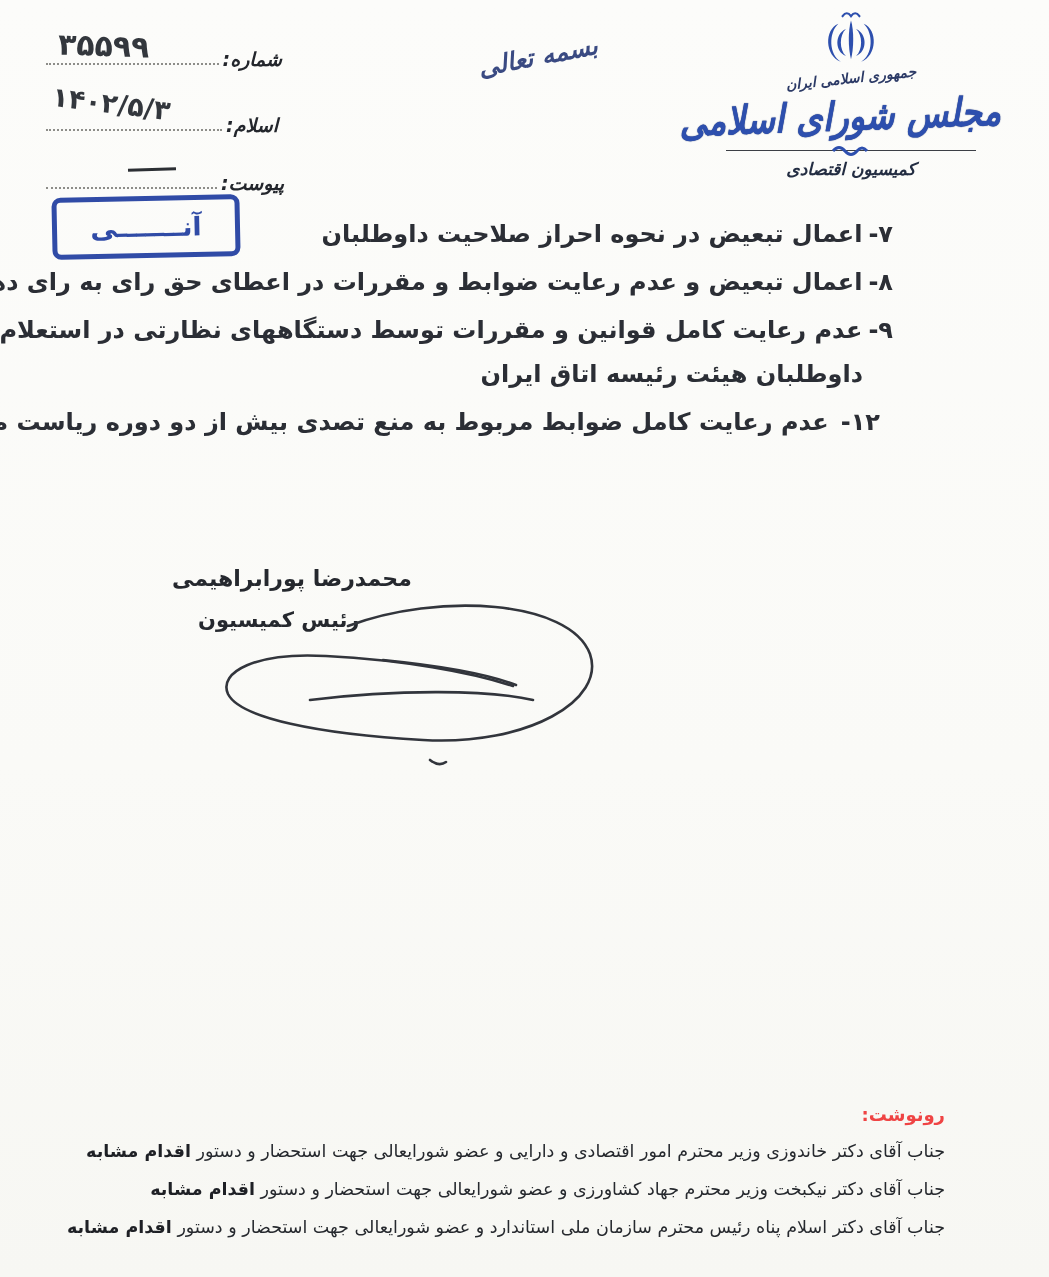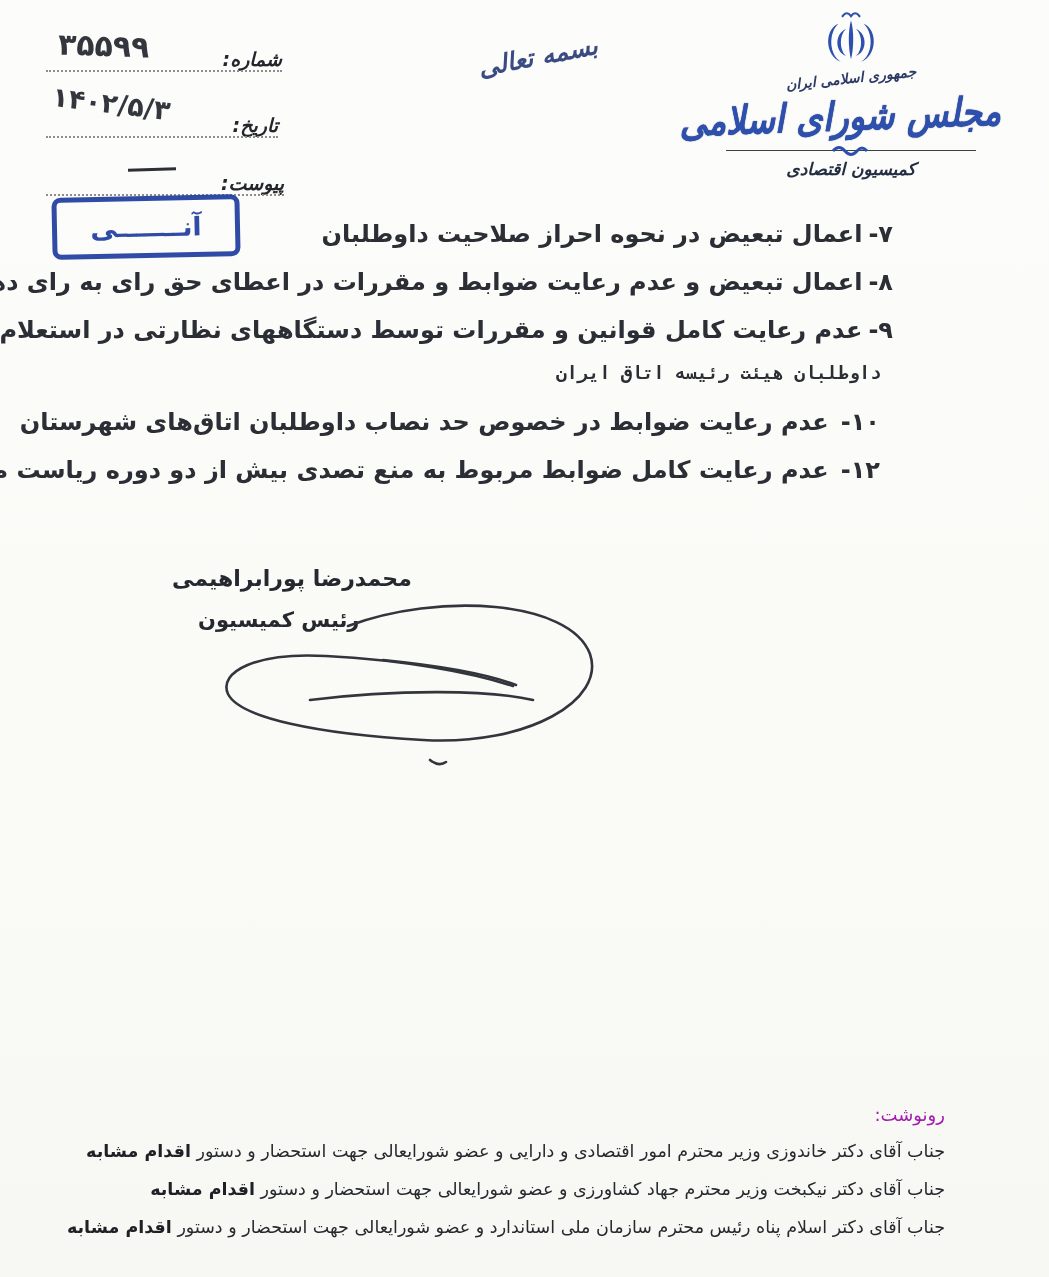--- a/index.html
+++ b/index.html
@@ -5,21 +5,21 @@
   html,body{margin:0;padding:0;}
   body{
     width:1049px;height:1277px;position:relative;overflow:hidden;
     background:linear-gradient(180deg,#fcfcfa 0%,#fafaf7 60%,#f7f7f3 100%);
     font-family:"DejaVu Sans",sans-serif;
     color:#2b2e35;
   }
   .page{position:absolute;inset:0;}
 
   
-  .field-row{position:absolute;display:flex;flex-direction:column;direction:rtl;}
+  .field-row{position:absolute;display:flex;direction:rtl;align-items:flex-end;}
   .field-label{font-size:19px;font-weight:bold;font-style:italic;color:#23262c;white-space:nowrap;padding-left:4px;}
   .dotline{flex:1;border-bottom:2px dotted #8d8d89;height:1px;margin-bottom:5px;}
   .hand{position:absolute;color:#33373d;font-weight:bold;white-space:nowrap;}
   .hand-number{left:58px;top:28px;font-size:30px;transform:rotate(2deg);letter-spacing:4px;}
   .hand-date{left:52px;top:88px;font-size:27px;transform:rotate(7deg);letter-spacing:2px;}
   .hand-dash{left:128px;top:168px;width:48px;border-top:3px solid #2c2f34;transform:rotate(-2deg);}
 
   
   .bismillah{
     position:absolute;left:448px;top:42px;width:180px;text-align:center;
@@ -47,48 +47,48 @@
     transform:rotate(-1.2deg);opacity:.92;
   }
   .stamp-text{font-size:27px;font-weight:bold;color:#1f3da0;transform:scaleY(.95);}
 
   
   .list{position:absolute;right:156px;top:219px;width:750px;direction:rtl;}
   .item{font-size:24px;font-weight:bold;color:#2b2e35;line-height:30px;margin-bottom:18px;white-space:nowrap;}
   .item .num{display:inline-block;margin-left:6px;}
   .item.indent{padding-right:13px;}
   .item.indent .num{margin-left:12px;}
-  .item-cont{font-size:18px;font-weight:bold;line-height:30px;margin:-2px 12px 18px 0;white-space:nowrap;font-family:Liberation Mono, monospace;}
+  .item-cont{font-size:24px;font-weight:bold;line-height:30px;margin:-2px 30px 18px 0;white-space:nowrap;}
 
   
   .sig-name{position:absolute;left:172px;top:566px;width:230px;text-align:right;
     font-size:22px;font-weight:bold;color:#25282e;white-space:nowrap;}
   .sig-title{position:absolute;left:198px;top:608px;width:150px;text-align:center;
     font-size:21px;font-weight:bold;color:#25282e;white-space:nowrap;}
   .sig-draw{position:absolute;left:198px;top:588px;}
 
   
   .cc{position:absolute;right:104px;top:1104px;width:860px;direction:rtl;}
-  .cc-label{font-size:18px;font-weight:normal;color:#a21caf;margin-bottom:16px;}
+  .cc-label{font-size:18px;font-weight:bold;color:#ef4444;margin-bottom:16px;}
   .cc-line{font-size:17.5px;color:#26292e;margin-bottom:18px;white-space:nowrap;text-align:right;}
   .cc-line b{font-weight:bold;color:#1e2025;}
 </style>
 </head>
 <body>
 
 <div class="page">
 
   <div class="field-row" style="left:46px;top:48px;width:236px;">
     <span class="field-label">شماره:</span>
     <span class="dotline"></span>
   </div>
   <div class="hand hand-number">۳۵۵۹۹</div>
 
   <div class="field-row" style="left:46px;top:114px;width:232px;">
-    <span class="field-label">تاریخ:</span>
+    <span class="field-label">اسلام:</span>
     <span class="dotline"></span>
   </div>
   <div class="hand hand-date">۱۴۰۲/۵/۳</div>
 
   <div class="field-row" style="left:46px;top:172px;width:238px;">
     <span class="field-label">پیوست:</span>
     <span class="dotline"></span>
   </div>
   <div class="hand hand-dash"></div>
 
@@ -126,23 +126,20 @@
       <span class="num">۷-</span><span>اعمال تبعیض در نحوه احراز صلاحیت داوطلبان</span>
     </div>
     <div class="item">
       <span class="num">۸-</span><span>اعمال تبعیض و عدم رعایت ضوابط و مقررات در اعطای حق رای به رای دهندگان</span>
     </div>
     <div class="item" style="margin-bottom:16px;">
       <span class="num">۹-</span><span>عدم رعایت کامل قوانین و مقررات توسط دستگاههای نظارتی در استعلام اهلیت و صلاحیت</span>
     </div>
     <div class="item-cont">داوطلبان هیئت رئیسه اتاق ایران</div>
     <div class="item indent">
-      <span class="num">۱۰-</span><span>عدم رعایت ضوابط در خصوص حد نصاب داوطلبان اتاق‌های شهرستان</span>
-    </div>
-    <div class="item indent">
       <span class="num">۱۲-</span><span>عدم رعایت کامل ضوابط مربوط به منع تصدی بیش از دو دوره ریاست مشابه‌ها</span>
     </div>
   </div>
 
   <div class="sig-name">محمدرضا پورابراهیمی</div>
   <div class="sig-title">رئیس کمیسیون</div>
   <svg class="sig-draw" width="430" height="190" viewBox="0 0 430 190">
     <g fill="none" stroke="#32353c" stroke-width="2.6" stroke-linecap="round">
       <path d="M150 38 C240 4 372 12 392 66 C408 112 330 158 225 152 C120 146 42 130 30 106 C20 84 58 64 128 68 C205 72 272 84 315 98"></path>
       <path d="M185 72 C245 78 292 87 318 97"></path>

